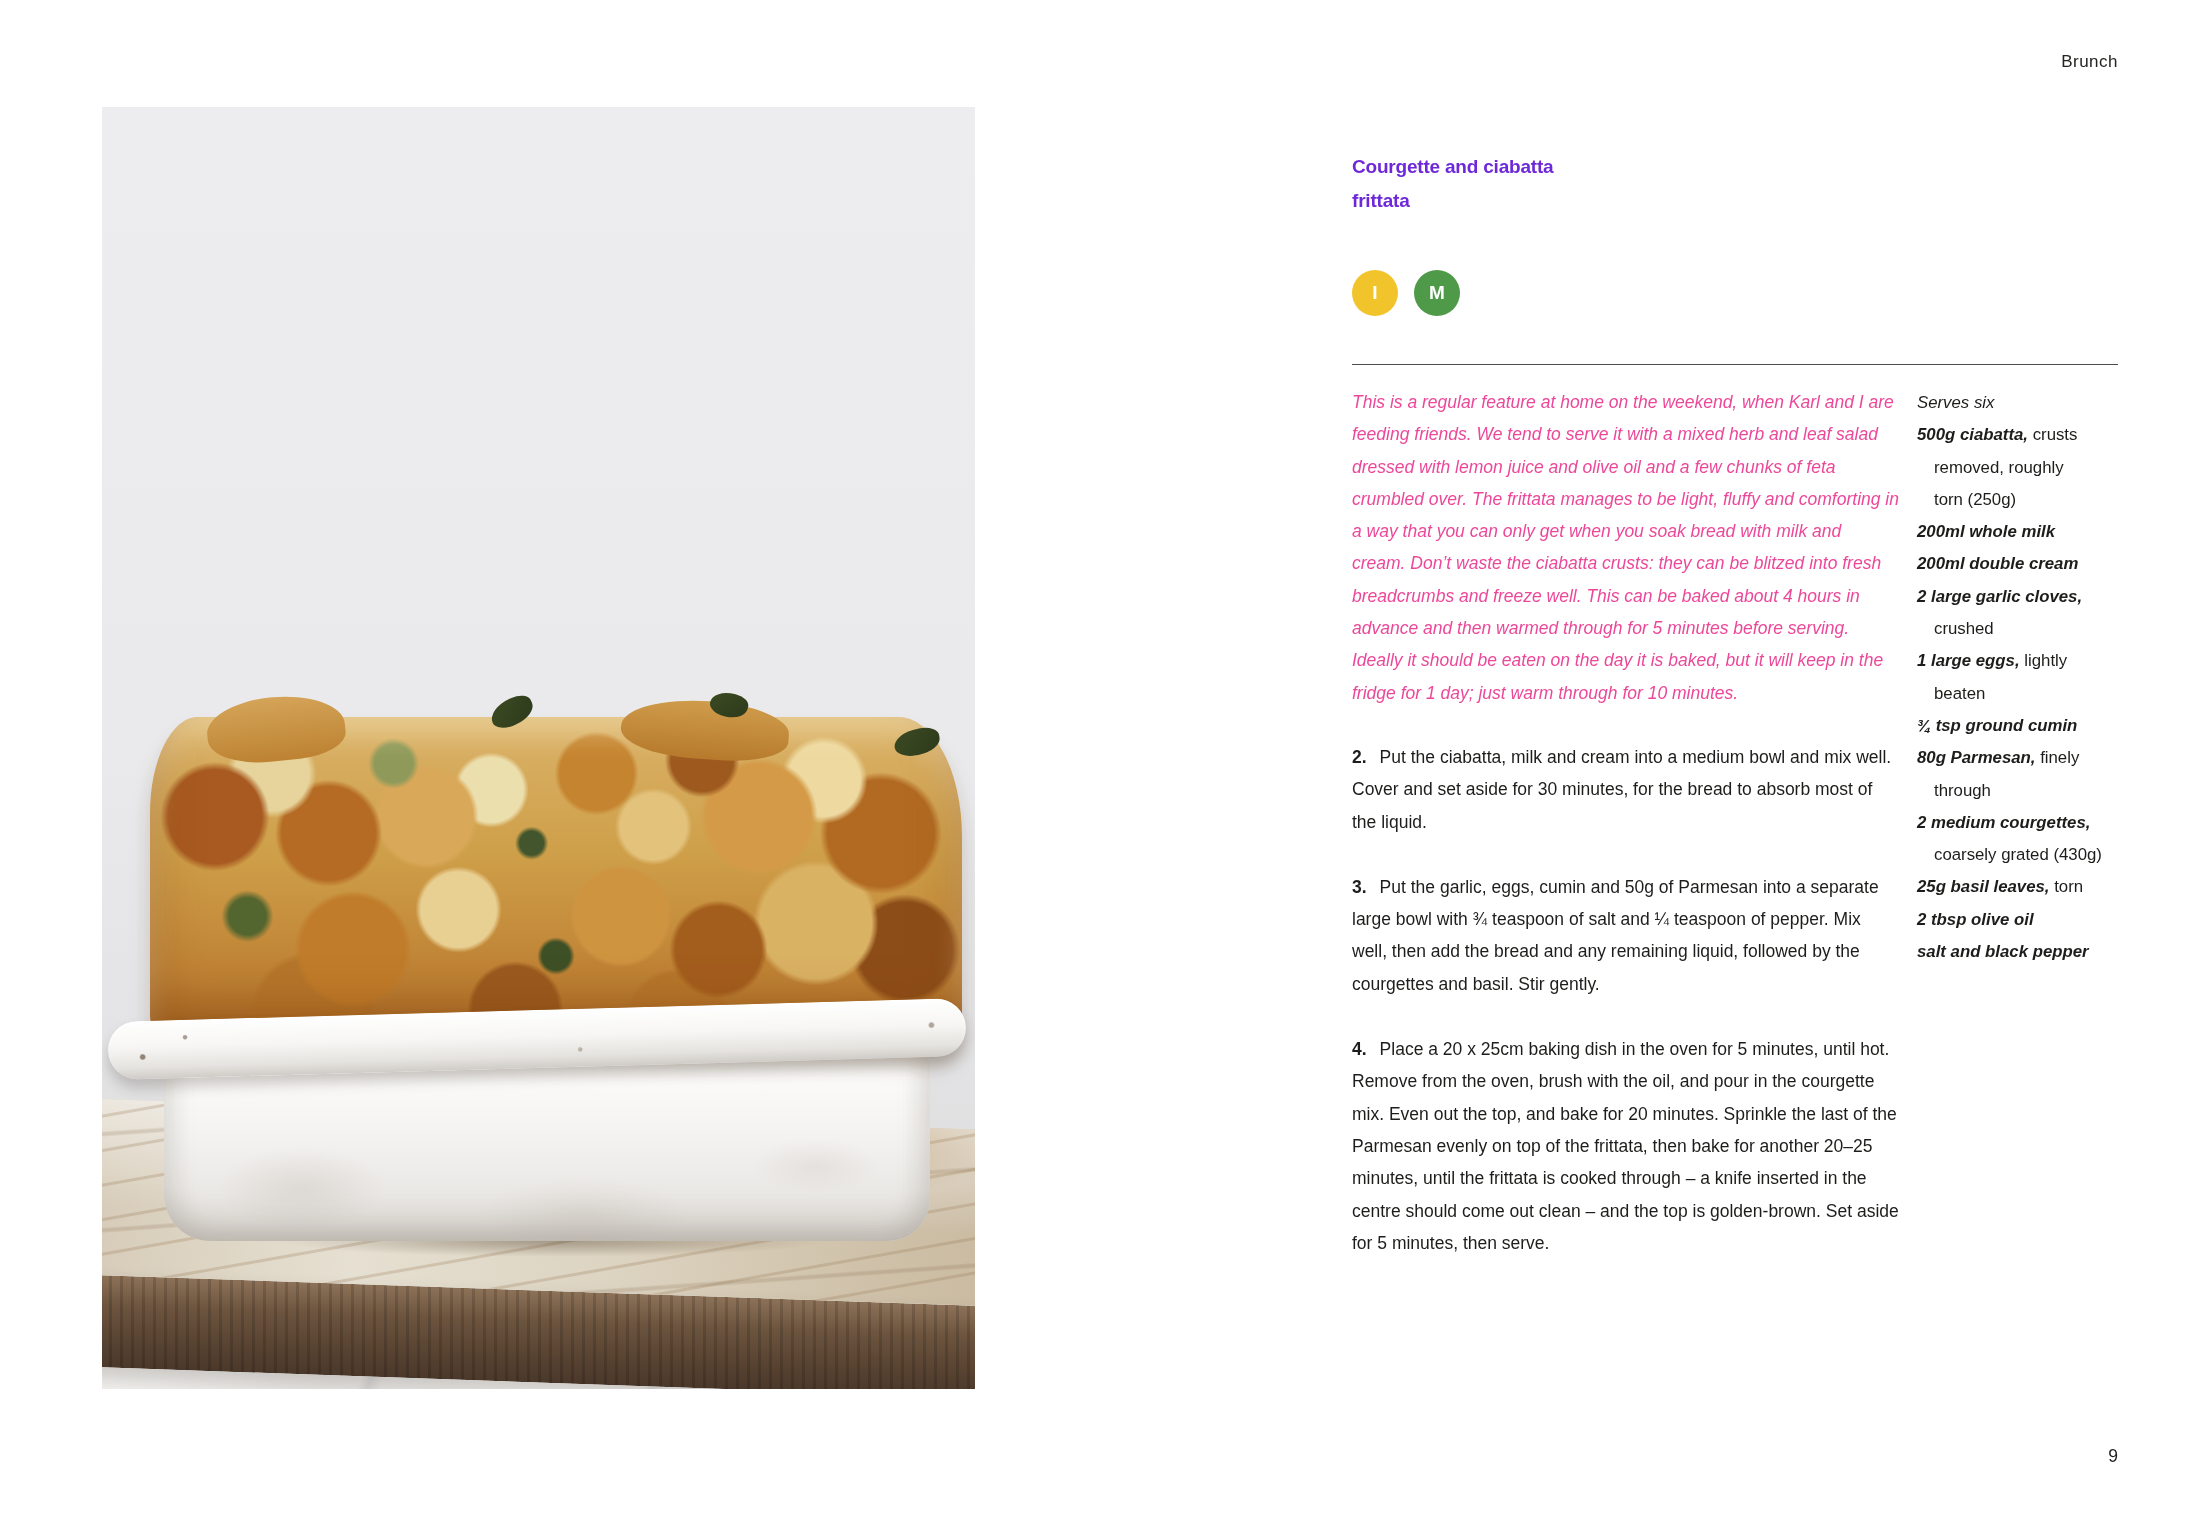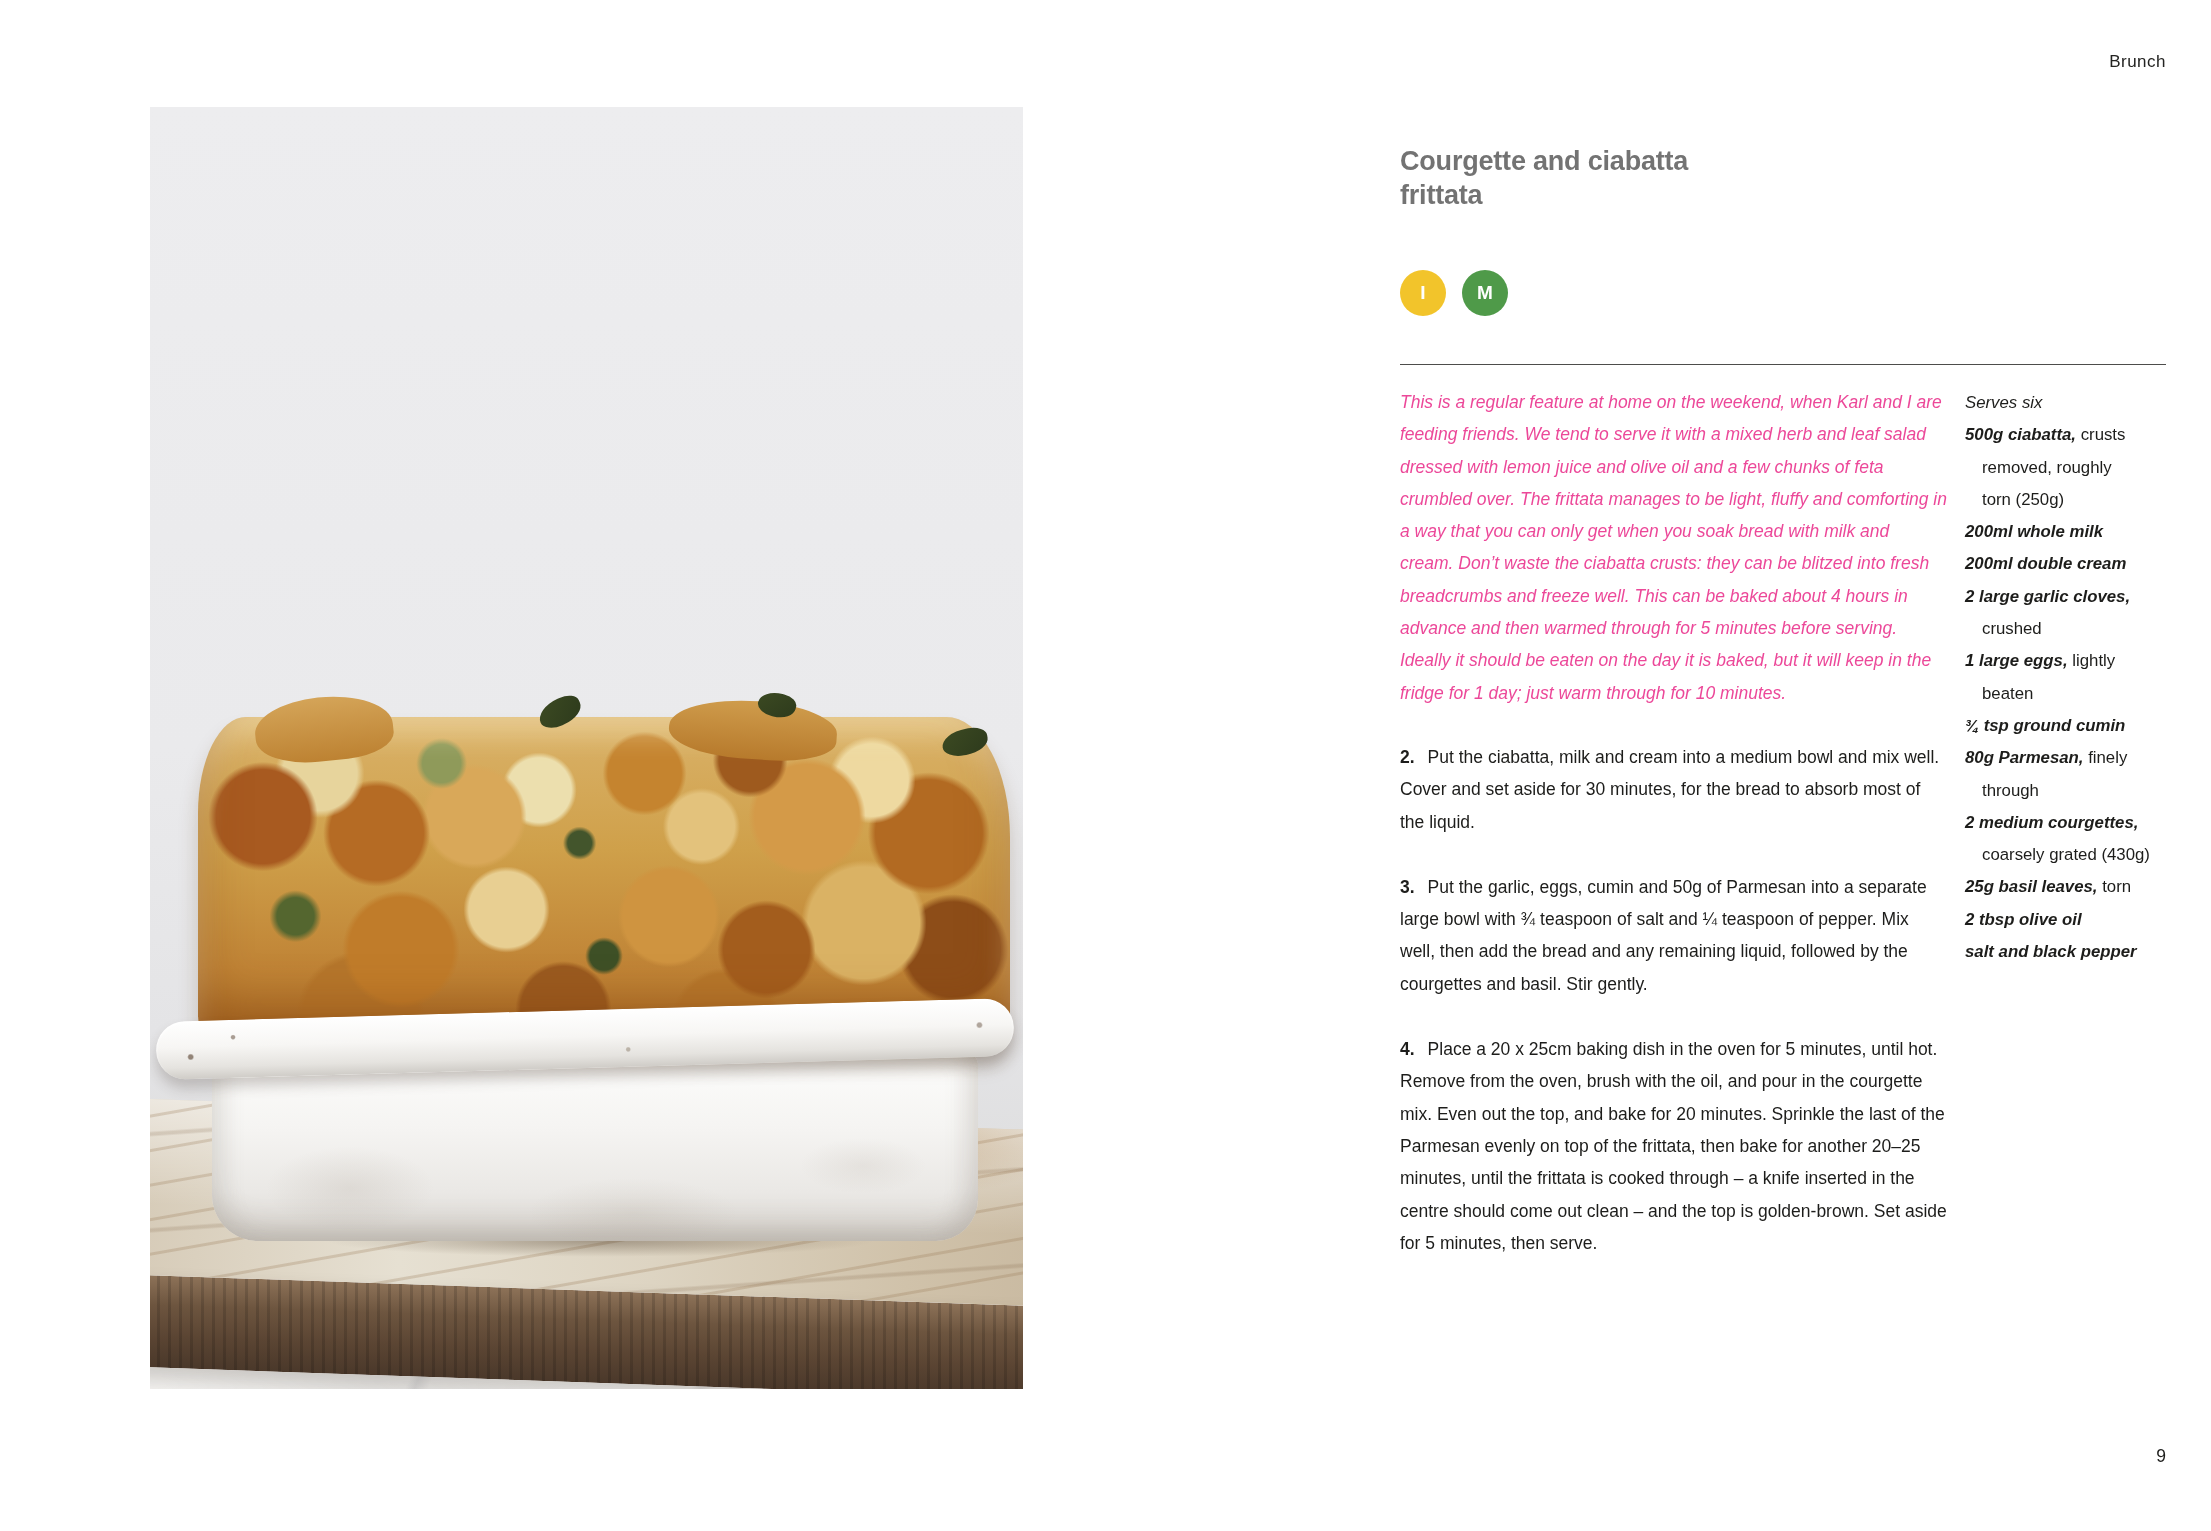--- a/index.html
+++ b/index.html
@@ -1,19 +1,19 @@
 <!DOCTYPE html>
 <html><head>
 <meta charset="utf-8">
 <style>
   * { margin:0; padding:0; box-sizing:border-box; }
   html,body { background:#ffffff; }
   body { width:2211px; height:1531px; position:relative;
          font-family:"Liberation Sans","DejaVu Sans",sans-serif; color:#1d1d1b; }
-  #page { position:absolute; inset:0; background:#ffffff; overflow:hidden;margin-left:48px; }
+  #page { position:absolute; inset:0; background:#ffffff; overflow:hidden; }
 
   
   .photo { position:absolute; left:102px; top:107px; width:873px; height:1282px; overflow:hidden;
            background:linear-gradient(180deg,#ededef 0%,#eaeaec 50%,#e4e4e6 72%,#dfdfe0 82%,#dcdcdd 100%); }
   .marble { position:absolute; left:0; bottom:0; width:100%; height:150px;
             background:
               linear-gradient(113deg, transparent 34%, rgba(175,177,183,.28) 35%, transparent 36.5%),
               linear-gradient(99deg, transparent 63%, rgba(175,177,183,.22) 64%, transparent 65.5%),
               linear-gradient(100deg,#f6f5f3 0%,#eeedeb 28%,#f7f6f4 52%,#f0efed 76%,#f8f7f5 100%); }
   .board { position:absolute; left:-55px; top:1008px; width:1015px; height:268px; transform:rotate(2deg); }
@@ -83,22 +83,22 @@
   .frittata::after { content:""; position:absolute; left:58%; top:-16px; width:168px; height:58px;
             background:linear-gradient(180deg,#cf9c4c,#b77a2c); border-radius:60% 55% 45% 50%; transform:rotate(4deg); }
   .leaf { position:absolute; background:linear-gradient(135deg,#3c4a22,#2d3a1c); border-radius:60% 40% 55% 45%; }
   .leaf1 { left:388px; top:592px; width:44px; height:26px; transform:rotate(-24deg); }
   .leaf2 { left:608px; top:586px; width:38px; height:24px; transform:rotate(14deg); }
   .leaf3 { left:792px; top:622px; width:46px; height:26px; transform:rotate(-10deg); }
 
   
   .section-label { position:absolute; top:52px; left:1352px; width:766px; text-align:right;
                    font-size:17px; letter-spacing:.5px; color:#242422; }
-  .title { position:absolute; left:1352px; top:144px; font-size:27px; line-height:34px;
-           font-weight:700; letter-spacing:-.2px; color:#737373; }
+  .title { position:absolute; left:1352px; top:150px; font-size:19px; line-height:34px;
+           font-weight:700; letter-spacing:-.2px; color:#6d28d9; }
   .badges { position:absolute; left:1352px; top:270px; display:flex; gap:16px; }
   .badge { width:46px; height:46px; border-radius:50%; display:flex; align-items:center; justify-content:center;
            color:#ffffff; font-weight:700; font-size:19px; }
   .rule { position:absolute; left:1352px; top:364px; width:766px; height:0; border-top:1.6px solid #4d4d4b; }
 
   .intro { position:absolute; left:1352px; top:386px; width:547px;
            font-style:italic; font-size:17.5px; line-height:32.3px; color:#ec4899; }
   .steps { position:absolute; left:1352px; top:741px; width:547px;
            font-size:17.5px; line-height:32.3px; }
   .step { margin-bottom:33px; }

